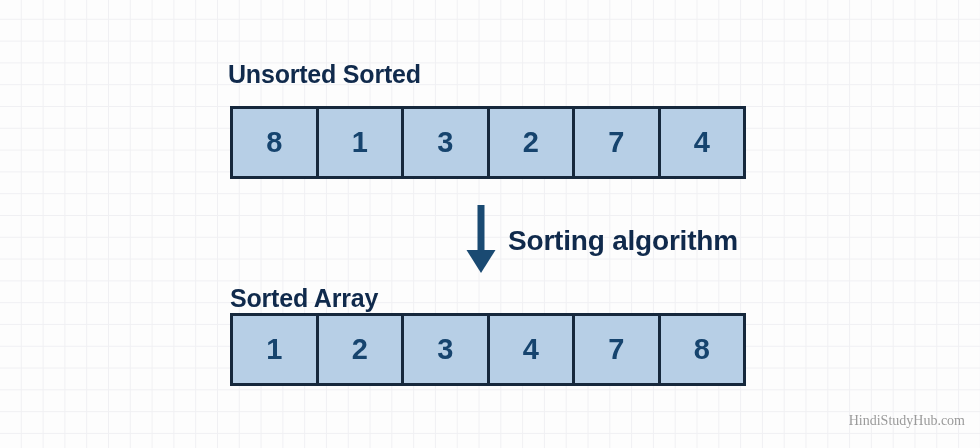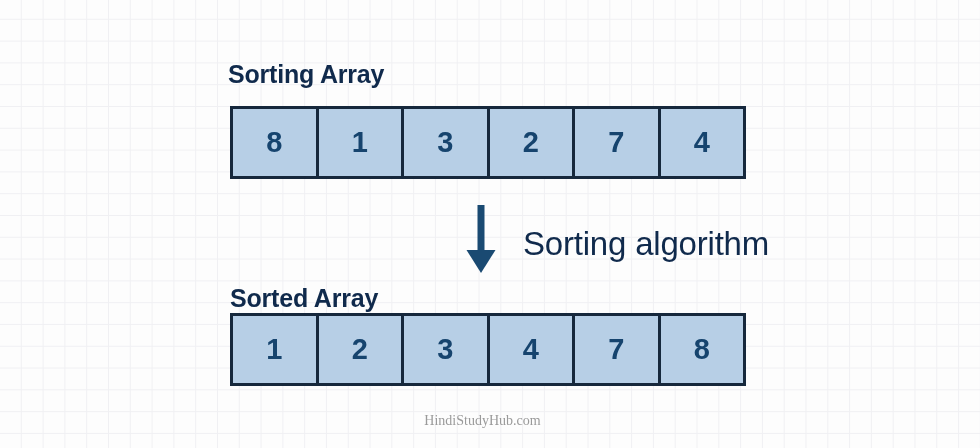--- a/index.html
+++ b/index.html
@@ -68,47 +68,47 @@
     position: absolute;
     left: 462px;
     top: 205px;
     width: 40px;
     height: 70px;
   }
 
   
   #arrow-label {
     position: absolute;
-    left: 523px;
+    left: 508px;
     top: 225px;
-    font-size: 33px;
-    font-weight: normal;
+    font-size: 28px;
+    font-weight: bold;
     color: #102a4c;
     letter-spacing: -0.2px;
     white-space: nowrap;
   }
 
   
   #watermark {
     position: absolute;
     left: 0;
     right: 15px;
     top: 413px;
-    text-align: center;
+    text-align: right;
     font-family: "Liberation Serif", serif;
     font-size: 14px;
     color: #9a9a9a;
   }
 </style>
 </head>
 <body>
 
 <div id="canvas">
 
-  <div class="heading" id="unsorted-title">Sorting Array</div>
+  <div class="heading" id="unsorted-title">Unsorted Sorted</div>
 
   <div class="array" id="unsorted-array">
     <div class="cell">8</div>
     <div class="cell">1</div>
     <div class="cell">3</div>
     <div class="cell">2</div>
     <div class="cell">7</div>
     <div class="cell">4</div>
   </div>
 

